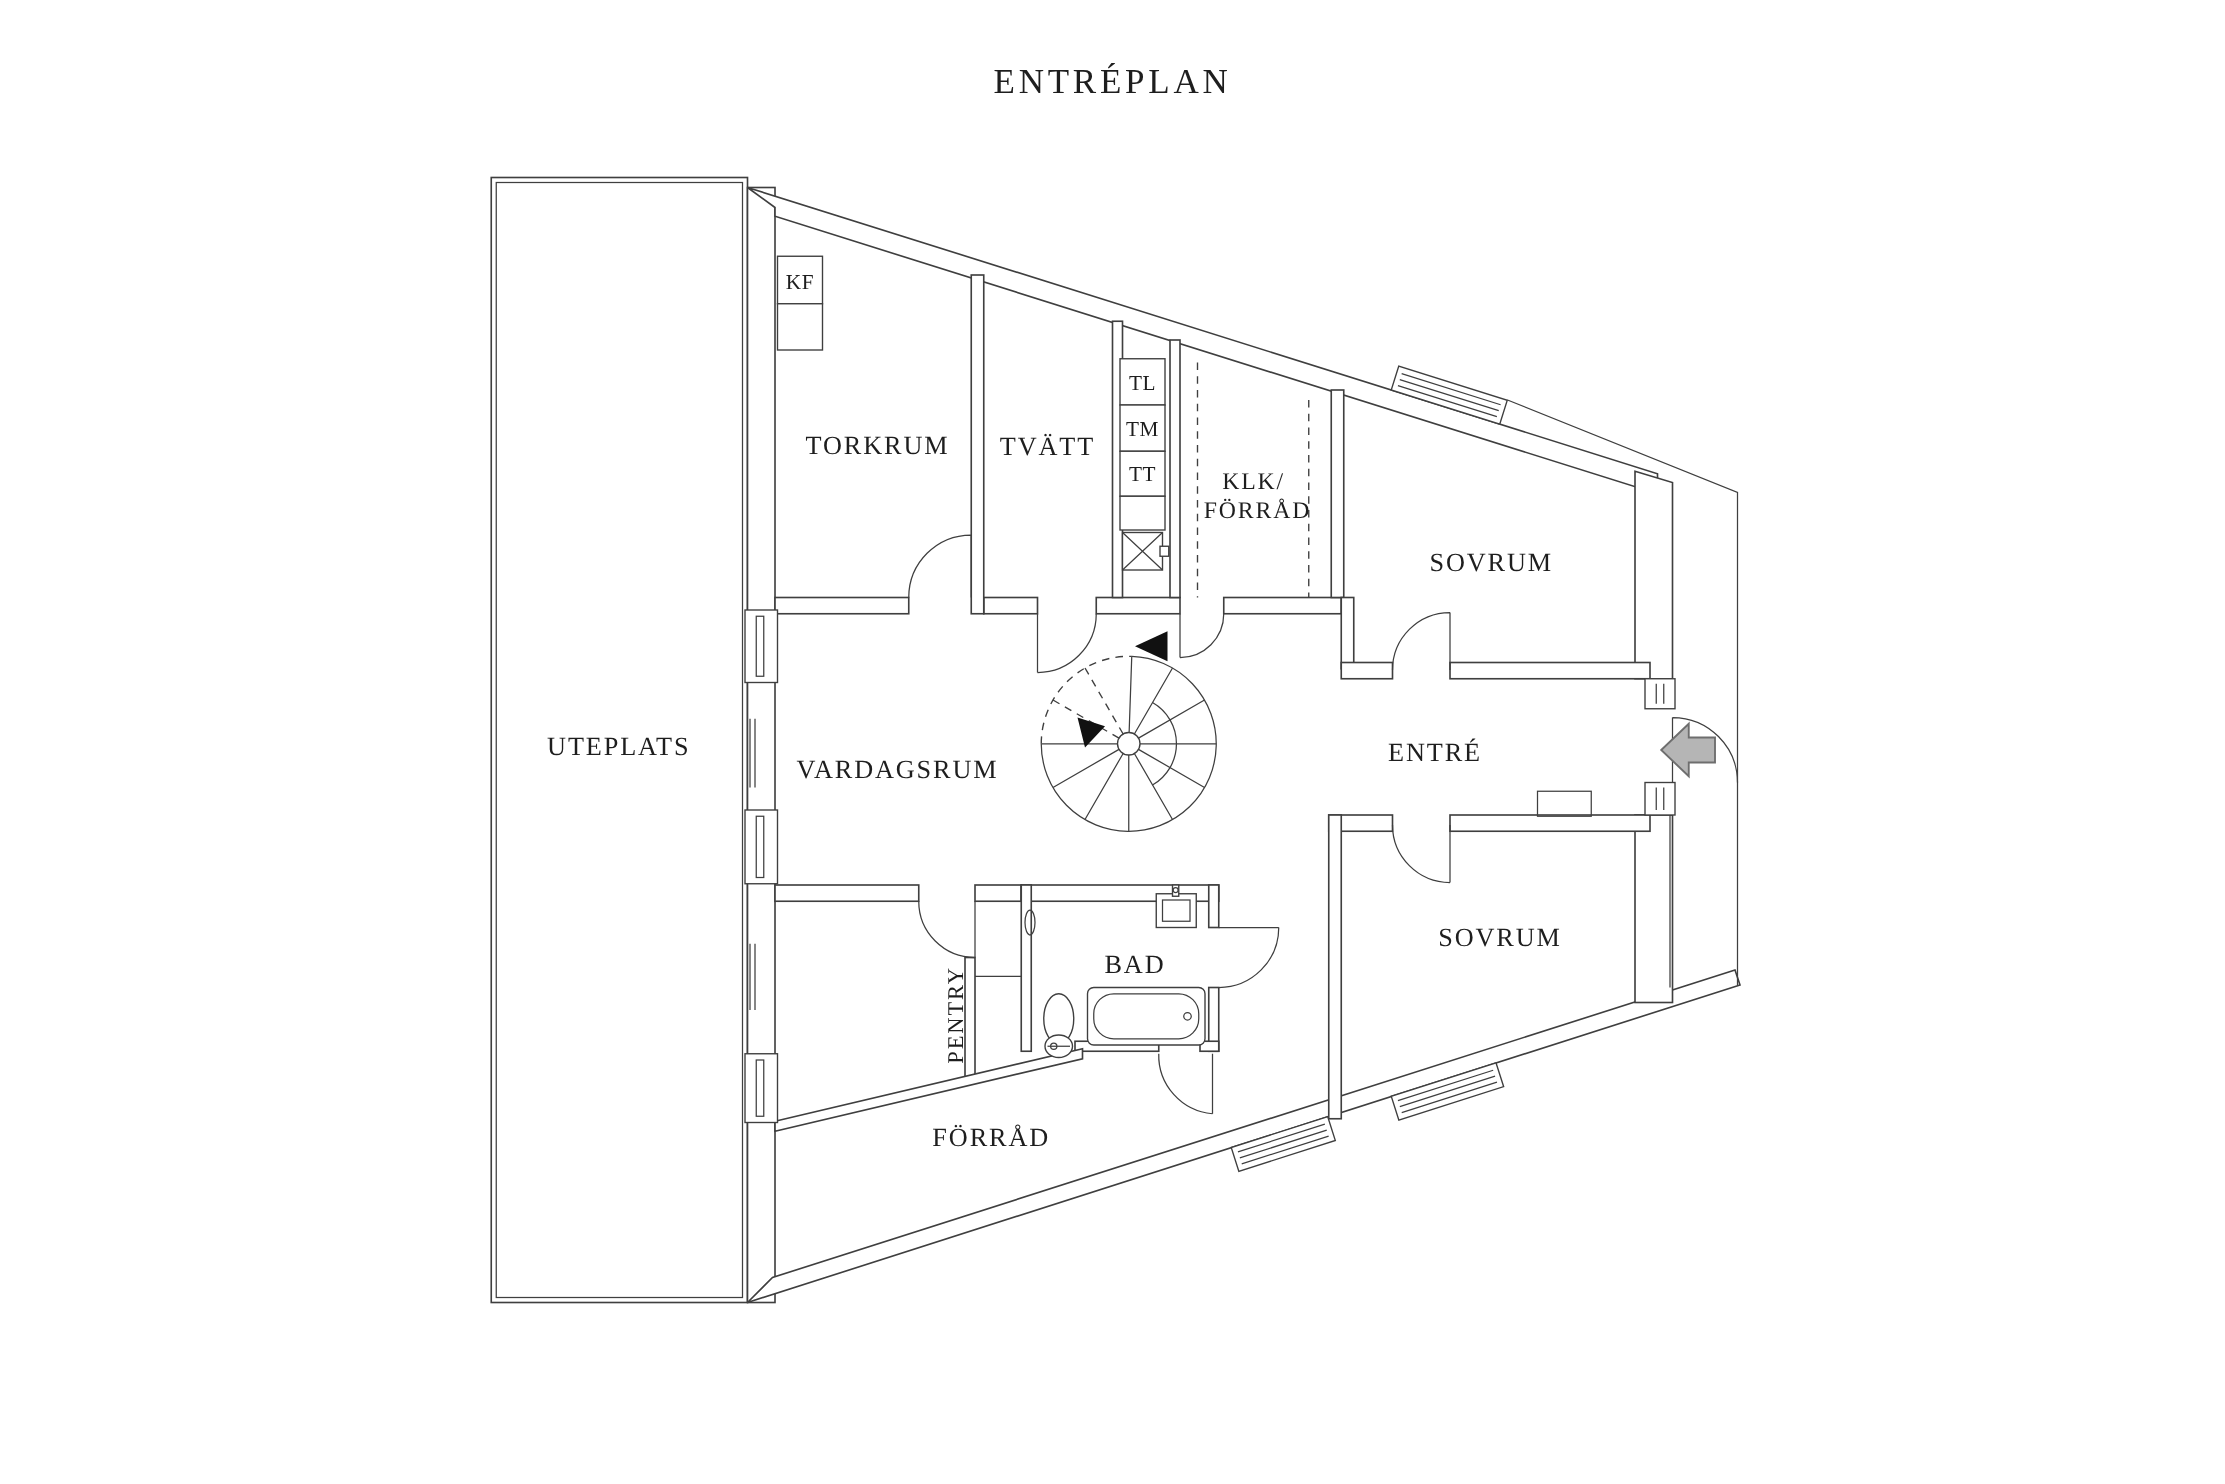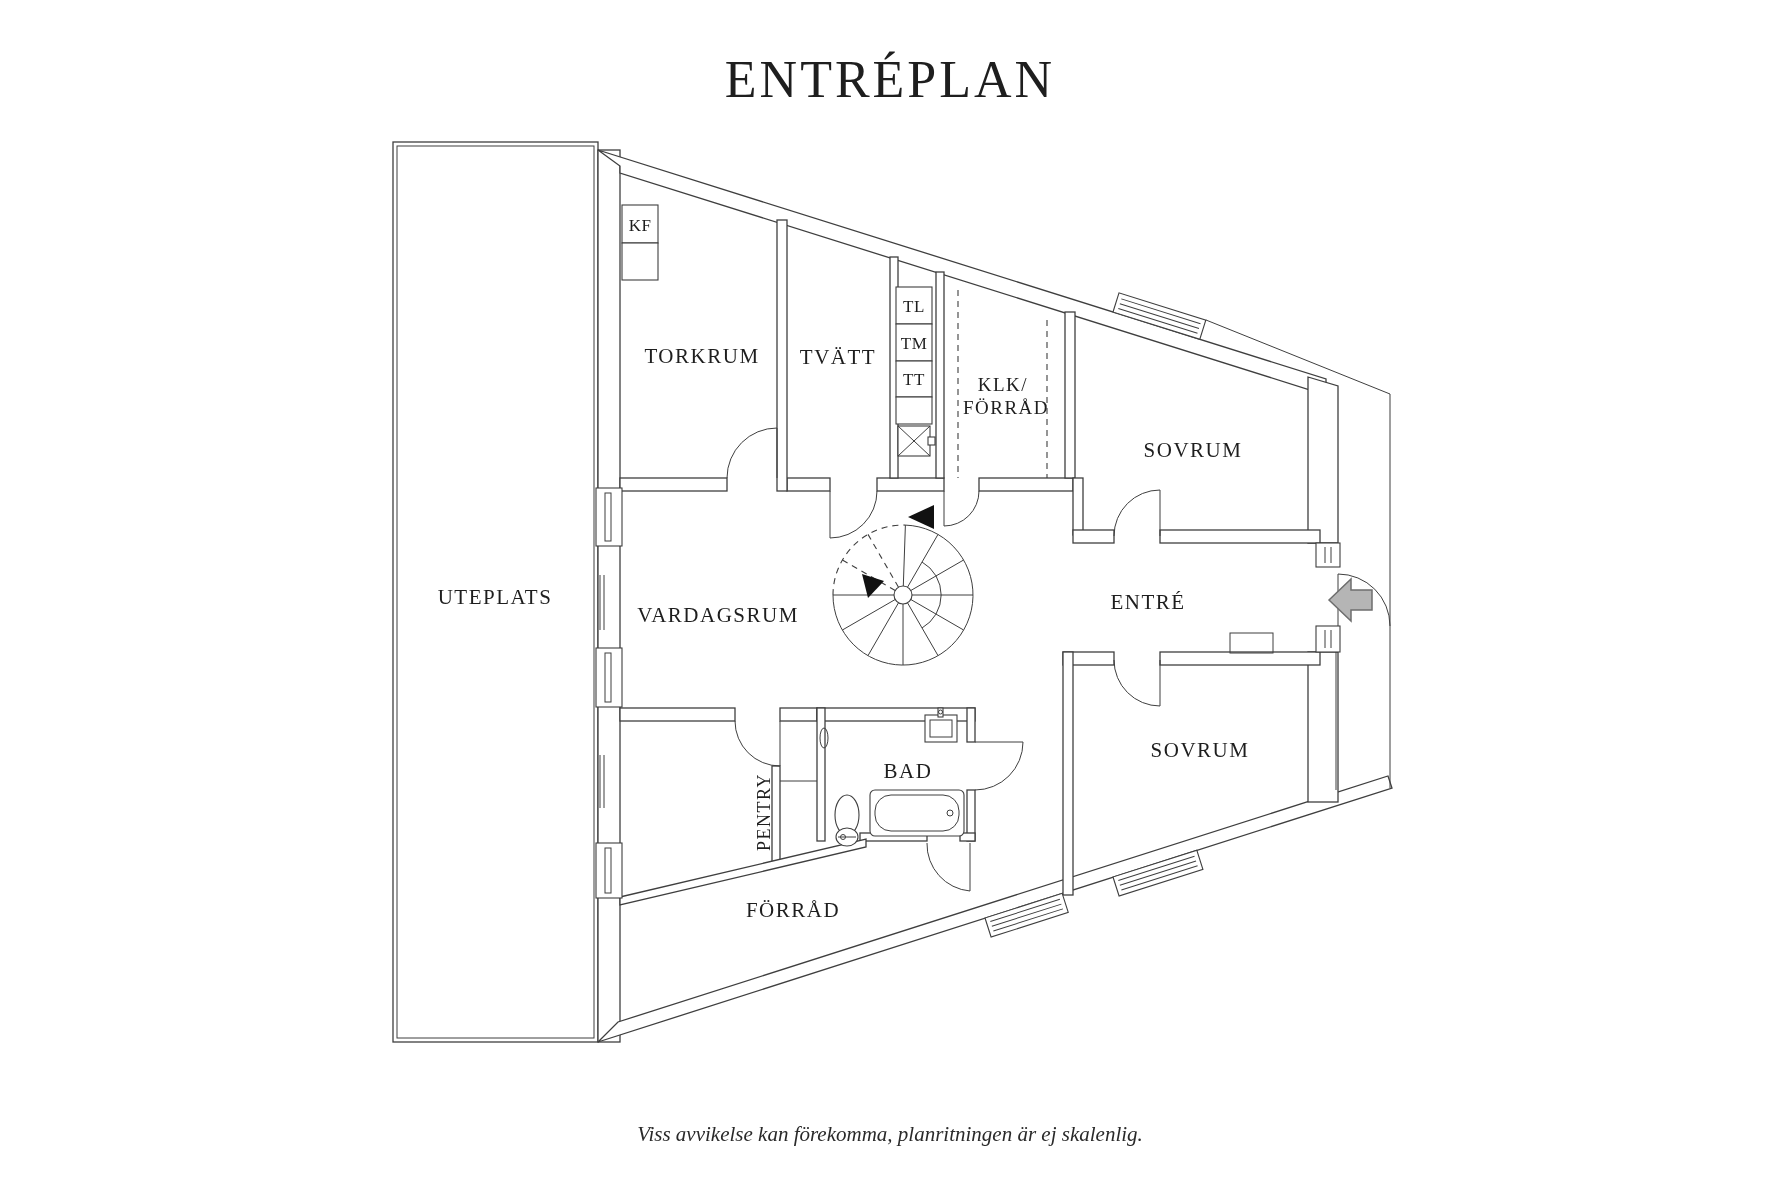--- a/index.html
+++ b/index.html
@@ -6,21 +6,21 @@
     --background:#ffffff;
     --line:#3f3f3f;
     --text:#1e1e1e;
     --arrow-fill:#b5b5b5;
     --arrow-stroke:#6e6e6e;
   }
   html,body{margin:0;padding:0;background:#fff;}
   .page{position:relative;width:1780px;height:1187px;background:var(--background);overflow:hidden;
         font-family:"Liberation Serif","DejaVu Serif",serif;}
   .title{position:absolute;top:50px;left:0;right:0;text-align:center;
-         font-size:52px;letter-spacing:3px;color:var(--text);font-weight:400;}
+         font-size:28px;letter-spacing:3px;color:var(--text);font-weight:400;}
   .footer{position:absolute;top:1122px;left:0;right:0;text-align:center;
           font-style:italic;font-size:21px;color:#2a2a2a;}
   svg{position:absolute;left:0;top:0;}
   .w{fill:#fff;stroke:var(--line);stroke-width:1.3;}
   .s{fill:none;stroke:var(--line);stroke-width:1.3;}
   .t{fill:none;stroke:var(--line);stroke-width:1;}
   .d{fill:none;stroke:var(--line);stroke-width:1.1;stroke-dasharray:6 5;}
   .wf{fill:#fff;stroke:var(--line);stroke-width:1.1;}
   .lbl{fill:var(--text);font-family:"Liberation Serif","DejaVu Serif",serif;
        font-size:21px;letter-spacing:1.5px;text-anchor:middle;}
@@ -202,14 +202,13 @@
       <text class="lbl" style="font-size:18px" transform="translate(770,812) rotate(-90)">PENTRY</text>
       <text class="lbl" x="1200" y="757">SOVRUM</text>
       <text class="lbl" x="793" y="917">FÖRRÅD</text>
       <text class="lbl sm" x="640" y="231">KF</text>
       <text class="lbl sm" x="914" y="312">TL</text>
       <text class="lbl sm" x="914" y="349">TM</text>
       <text class="lbl sm" x="914" y="385">TT</text>
     </g>
   </svg>
 
-  <div class="footer">Viss avvikelse kan förekomma, planritningen är ej skalenlig.</div>
 </div>
 
 </body></html>

